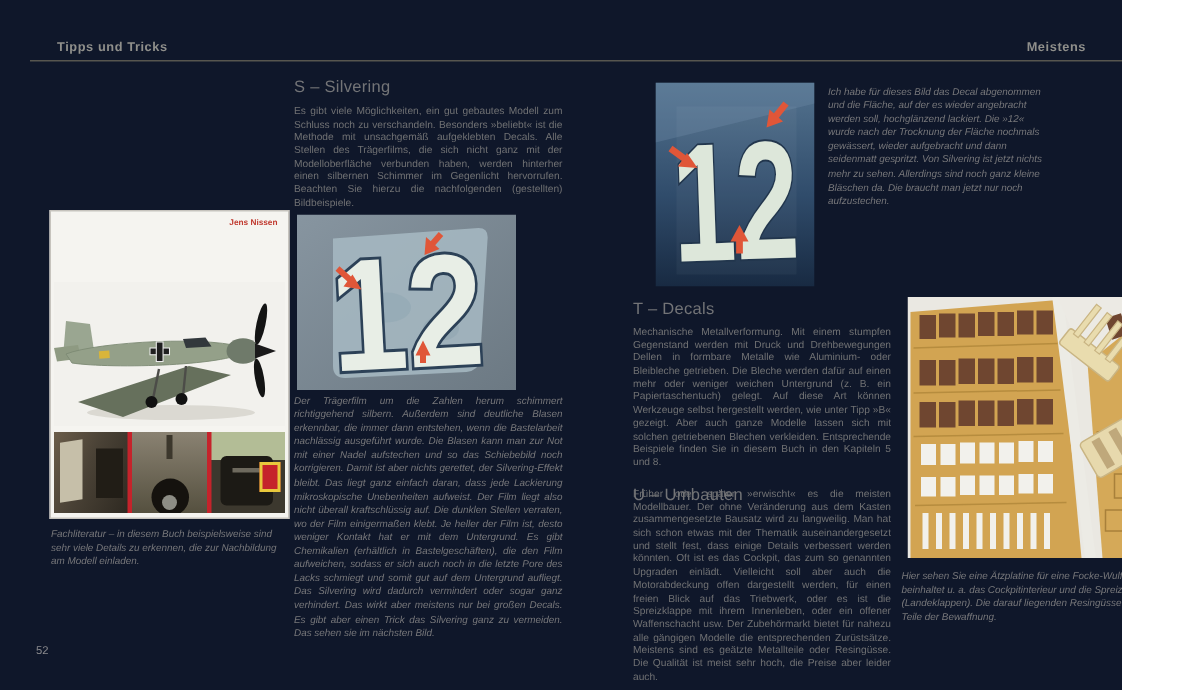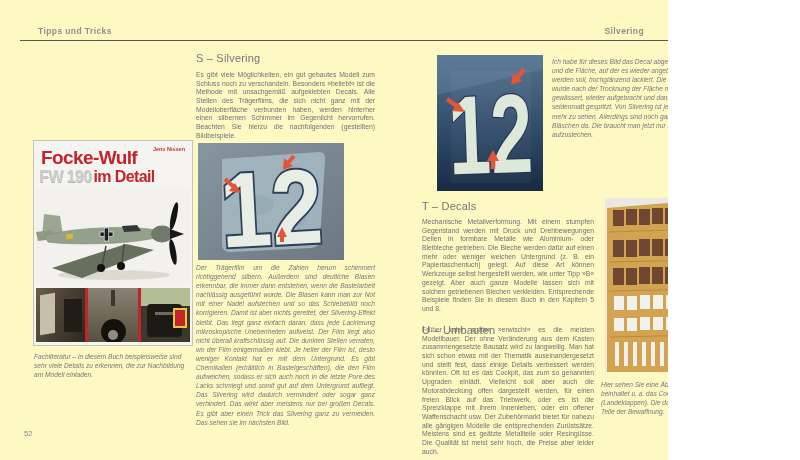--- a/index.html
+++ b/index.html
@@ -1,17 +1,17 @@
 <!DOCTYPE html>
 <html><head>
 <meta charset="utf-8">
 <style>
   *{box-sizing:border-box;margin:0;padding:0}
   body{margin:0;background:#fff}
-  #screen{position:relative;width:668px;height:460px;background:#fef9c3;overflow:hidden;
+  #screen{position:relative;width:748px;height:460px;background:#0f172a;overflow:hidden;
           font-family:"Liberation Sans",sans-serif;color:#6e6f71}
 
   
   .runhead{position:absolute;top:26px;font-size:8.5px;font-weight:bold;color:#8f8f8b;letter-spacing:.4px}
   #rh-left{left:38px}
   #rh-right{right:24px}
   .rule{position:absolute;top:40px;left:20px;width:761px;border-top:1.6px solid #57564f}
 
   .heading{position:absolute;font-size:11px;font-weight:normal;color:#737477;letter-spacing:.2px}
   .body-text{position:absolute;font-size:6.8px;line-height:1.28;text-align:justify;color:#707173}
@@ -69,32 +69,28 @@
   #u-head{left:422px;top:324px}
   #u-body{left:422px;top:326px;width:172px}
   #cap-etch{left:601px;top:380px;width:176px}
 </style>
 </head>
 <body>
 
 <div id="screen">
 
   <div class="runhead" id="rh-left">Tipps und Tricks</div>
-  <div class="runhead" id="rh-right">Silvering</div>
+  <div class="runhead" id="rh-right">Meistens</div>
   <div class="rule"></div>
 
   <div class="heading" id="s-head">S – Silvering</div>
   <div class="body-text" id="s-body">Es gibt viele Möglichkeiten, ein gut gebautes Modell zum Schluss noch zu verschandeln. Besonders »beliebt« ist die Methode mit unsachgemäß aufgeklebten Decals. Alle Stellen des Trägerfilms, die sich nicht ganz mit der Modelloberfläche verbunden haben, werden hinterher einen silbernen Schimmer im Gegenlicht hervorrufen. Beachten Sie hierzu die nachfolgenden (gestellten) Bildbeispiele.</div>
 
   <div id="cover">
     <span id="cover-author">Jens Nissen</span>
-    <div id="cover-title">Focke-Wulf</div>
-    <div id="cover-sub">
-      <span class="model">FW 190</span><span class="rest">im Detail</span>
-    </div>
     <svg id="cover-plane" viewBox="0 0 154 96" preserveAspectRatio="none">
       <rect width="154" height="96" fill="#f2f1ed"></rect>
       <ellipse cx="78" cy="87" rx="56" ry="5" fill="#dbd9d2"></ellipse>
       <polygon points="16,80 90,56 118,62 46,90" fill="#66705c"></polygon>
       <polygon points="8,26 24,28 27,48 6,50" fill="#9aa691"></polygon>
       <polygon points="0,44 16,42 18,51 2,53" fill="#8e9a82"></polygon>
       <path d="M8,48 C28,40 108,35 130,45 C120,56 38,58 12,54 Z" fill="#94a089" stroke="#7d8a74" stroke-width="0.6"></path>
       <polygon points="86,38 101,37 105,43 88,44" fill="#32383c"></polygon>
       <ellipse cx="126" cy="46" rx="11" ry="8.5" fill="#6f7a6a"></ellipse>
       <g>

